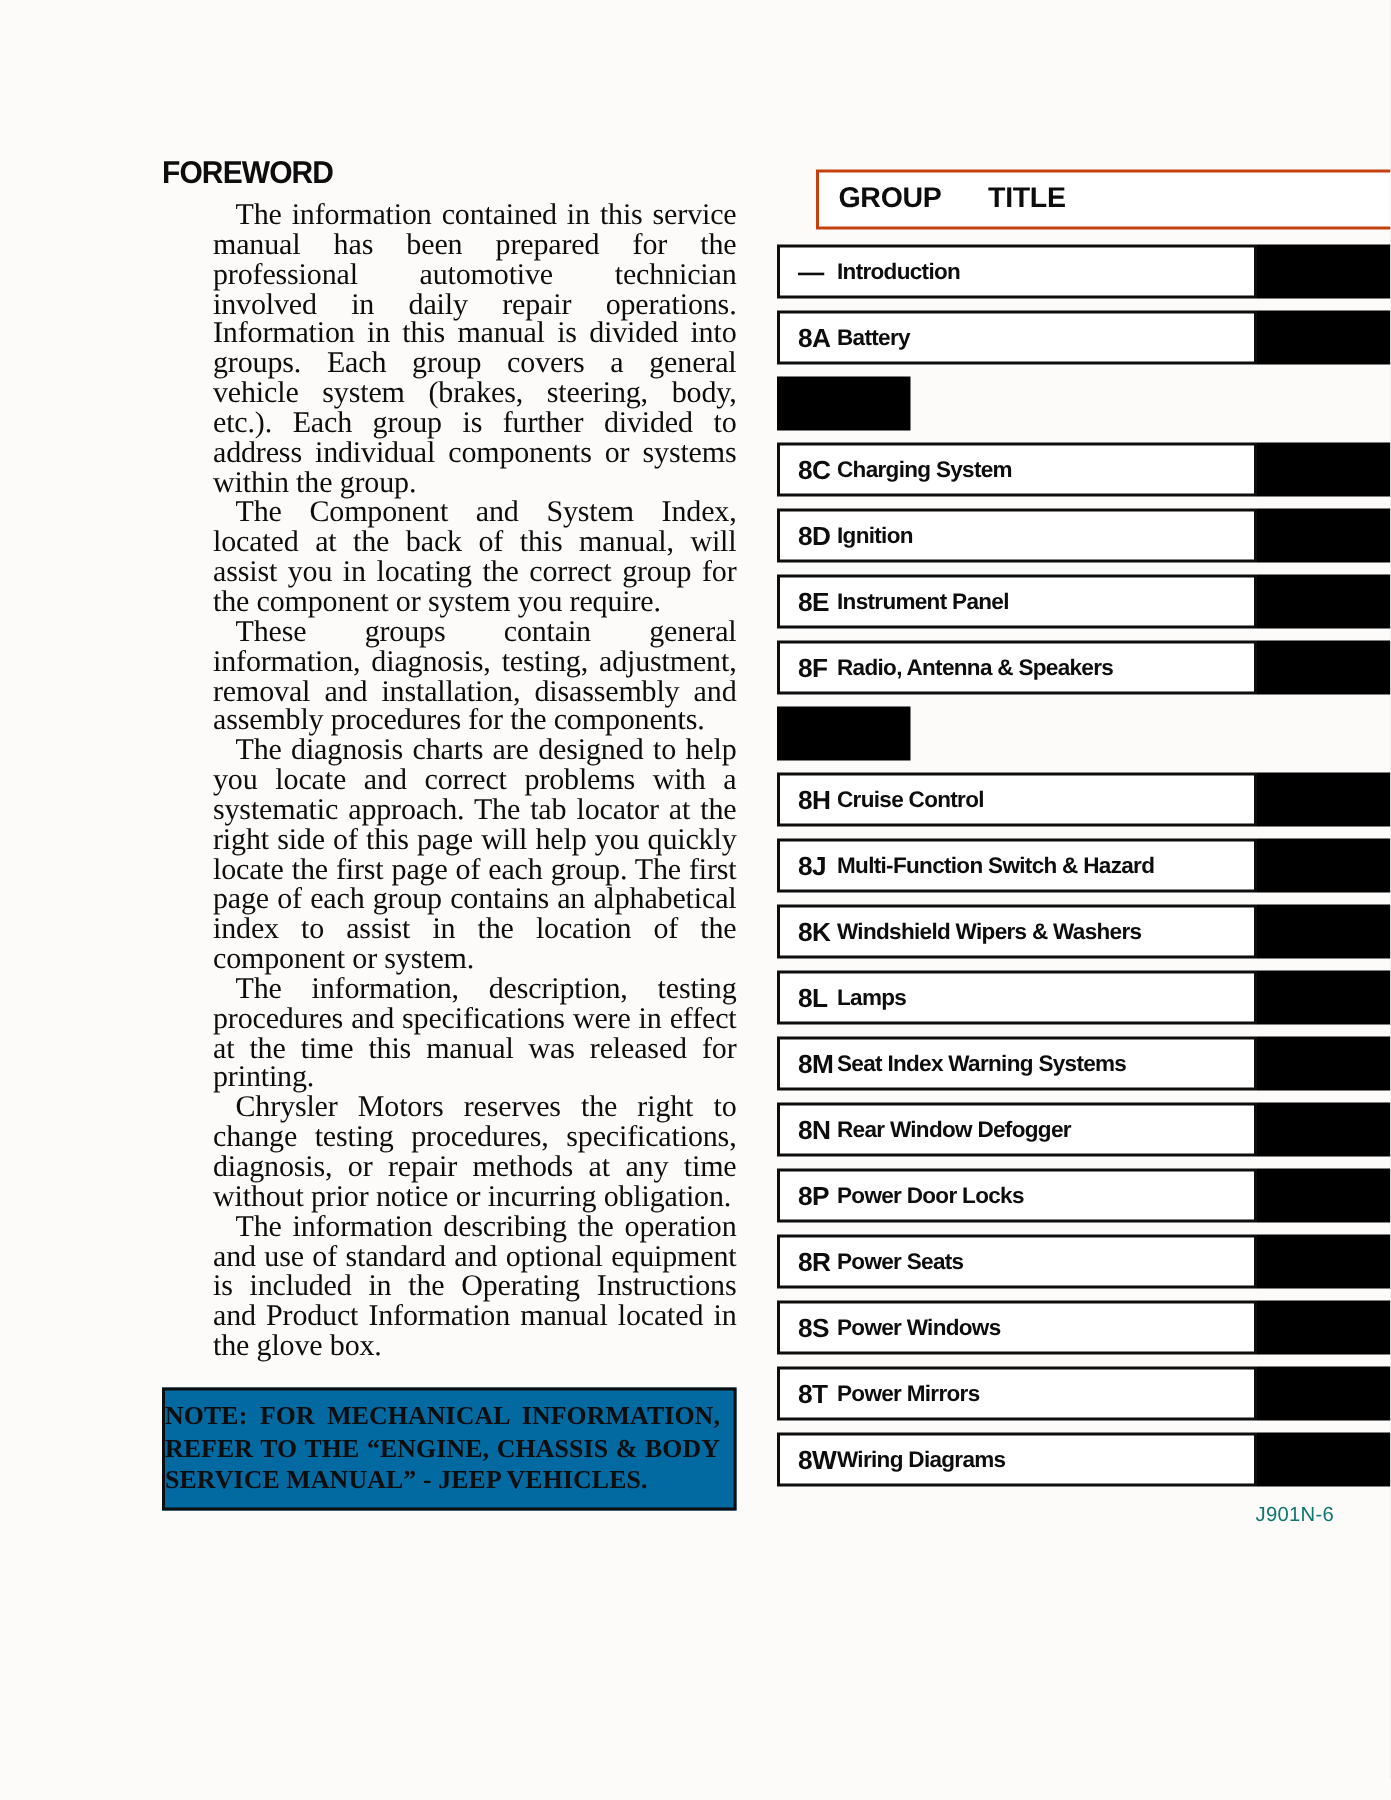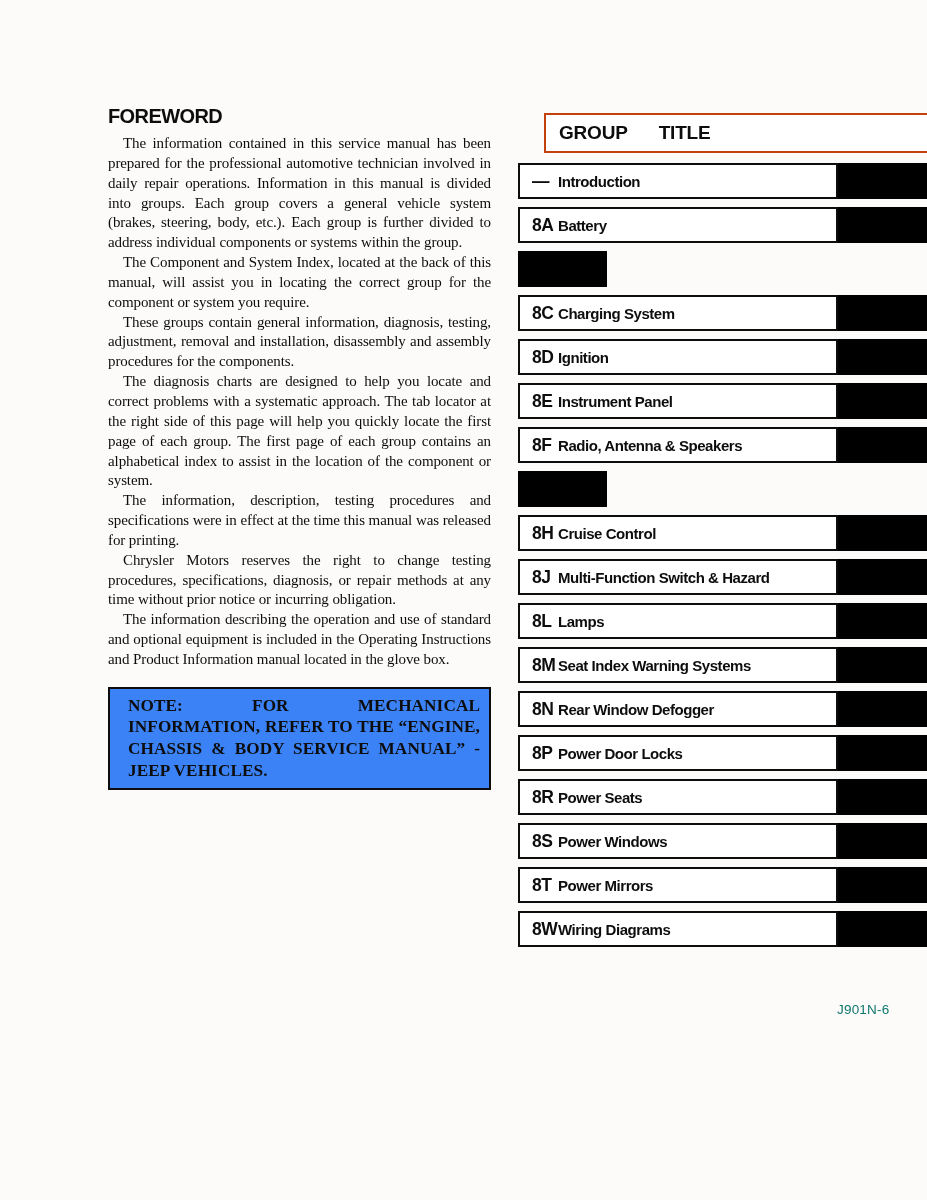--- a/index.html
+++ b/index.html
@@ -17,29 +17,30 @@
   .left-col {
     position:absolute; left:108px; top:104px; width:383px;
   }
   .foreword-title {
     font-family:"Liberation Sans", sans-serif;
     font-weight:bold; font-size:20px; letter-spacing:-0.6px;
     transform:scaleY(1.05); transform-origin:left top;
     margin-bottom:7px;
   }
   .body-text p {
-    font-size:15px; line-height:19.85px;
+    font-size:20px; line-height:19.85px;
     text-align:justify; text-indent:15px;
     letter-spacing:-0.1px;
+    margin-left:34px;
   }
   .note-box {
     margin-top:17px;
     border:2px solid #0d0d0d;
-    background:#3b82f6;
-    padding:6px 9px 7px 18px;
+    background:#0369a1;
+    padding:6px 9px 7px 0;
     width:383px;
   }
   .note-box p {
     font-weight:bold; font-size:17.2px; line-height:21.6px;
     text-align:justify; letter-spacing:0.1px;
   }
 
   
   .group-header {
     position:absolute; left:544px; top:113px;
@@ -165,20 +166,27 @@
       </div>
       <div class="grow">
         <div class="row-box">
           <span class="row-code">8J</span>
           <span class="row-title">Multi-Function Switch &amp; Hazard</span>
         </div>
         <div class="row-tab" style="background: rgb(0, 0, 0);"></div>
       </div>
       <div class="grow">
         <div class="row-box">
+          <span class="row-code">8K</span>
+          <span class="row-title">Windshield Wipers &amp; Washers</span>
+        </div>
+        <div class="row-tab" style="background: rgb(0, 0, 0);"></div>
+      </div>
+      <div class="grow">
+        <div class="row-box">
           <span class="row-code">8L</span>
           <span class="row-title">Lamps</span>
         </div>
         <div class="row-tab" style="background: rgb(0, 0, 0);"></div>
       </div>
       <div class="grow">
         <div class="row-box">
           <span class="row-code">8M</span>
           <span class="row-title">Seat Index Warning Systems</span>
         </div>

